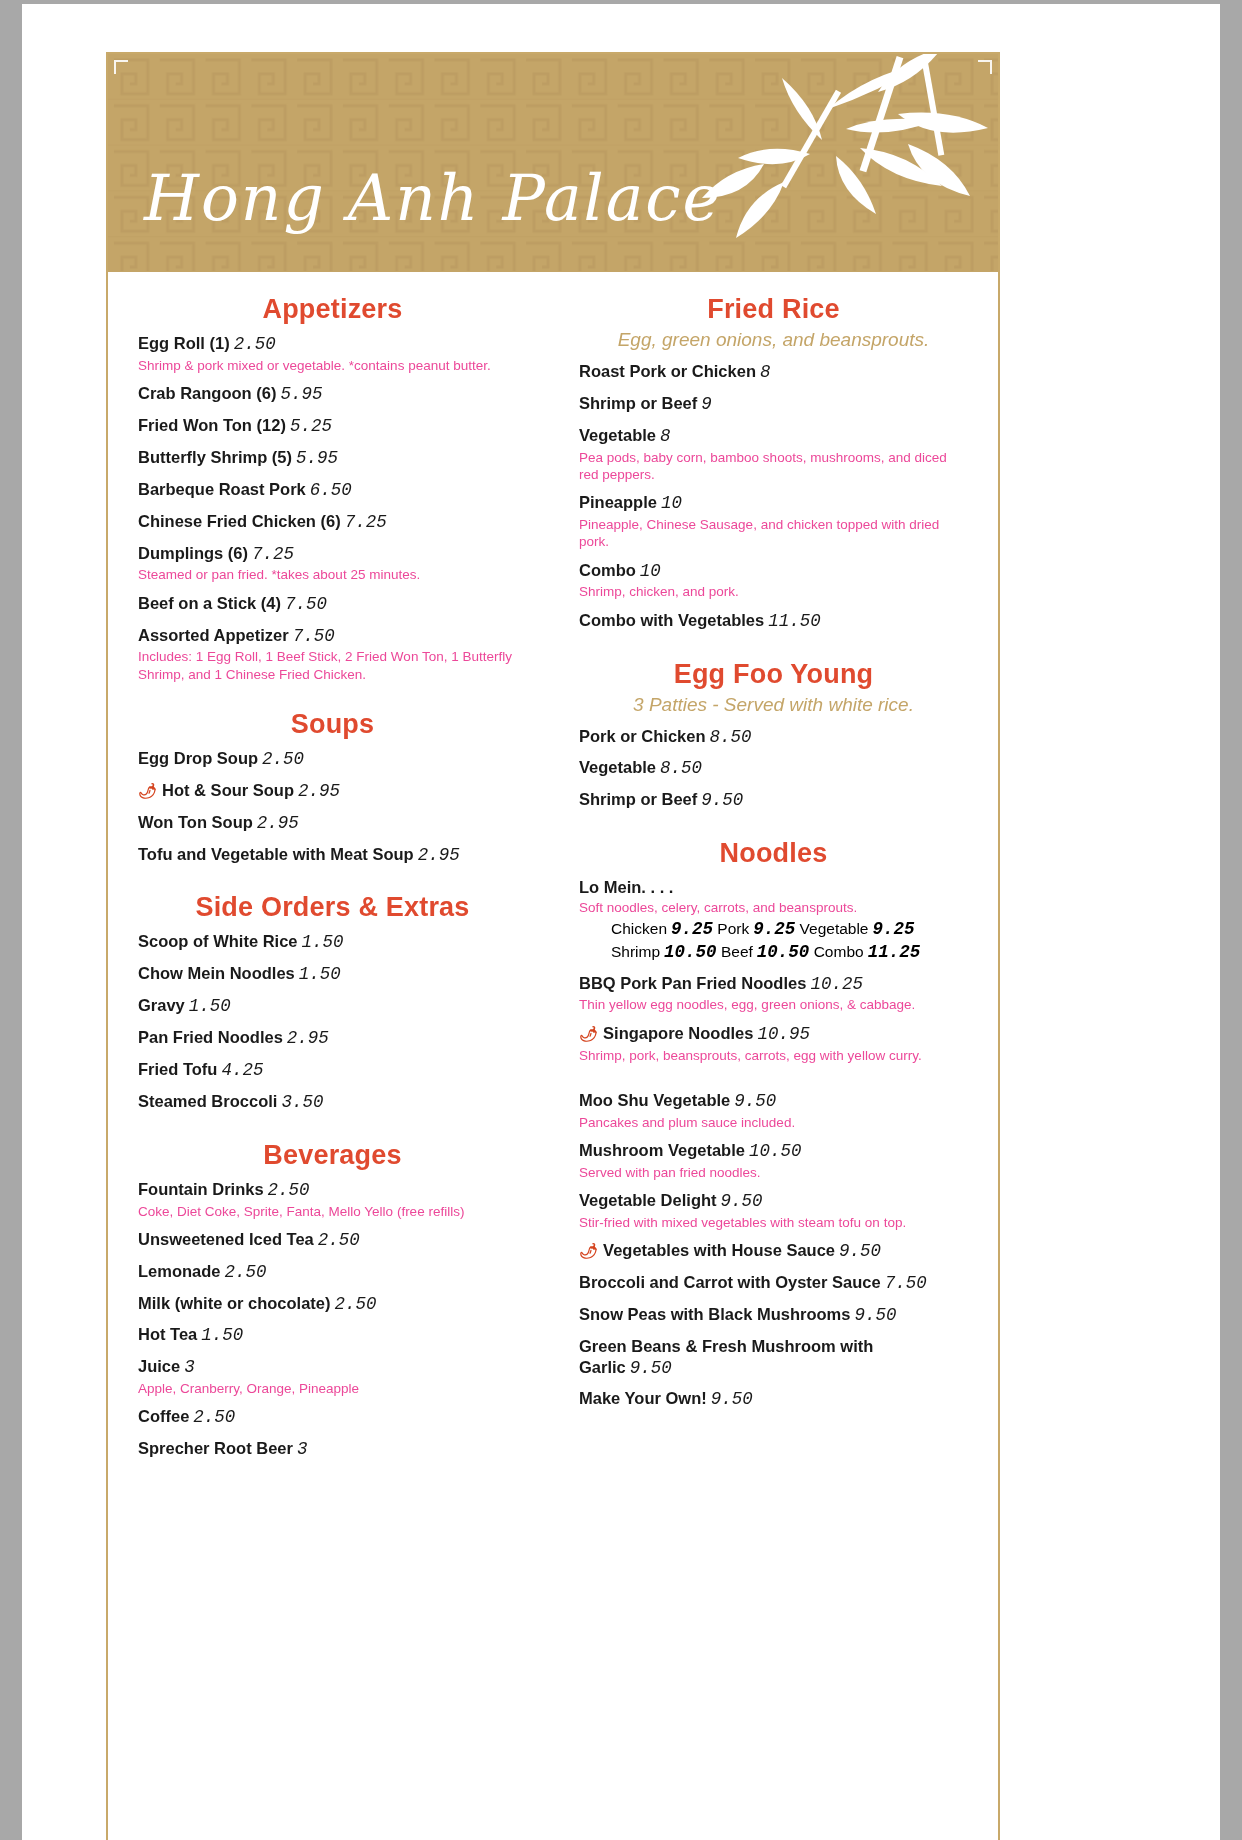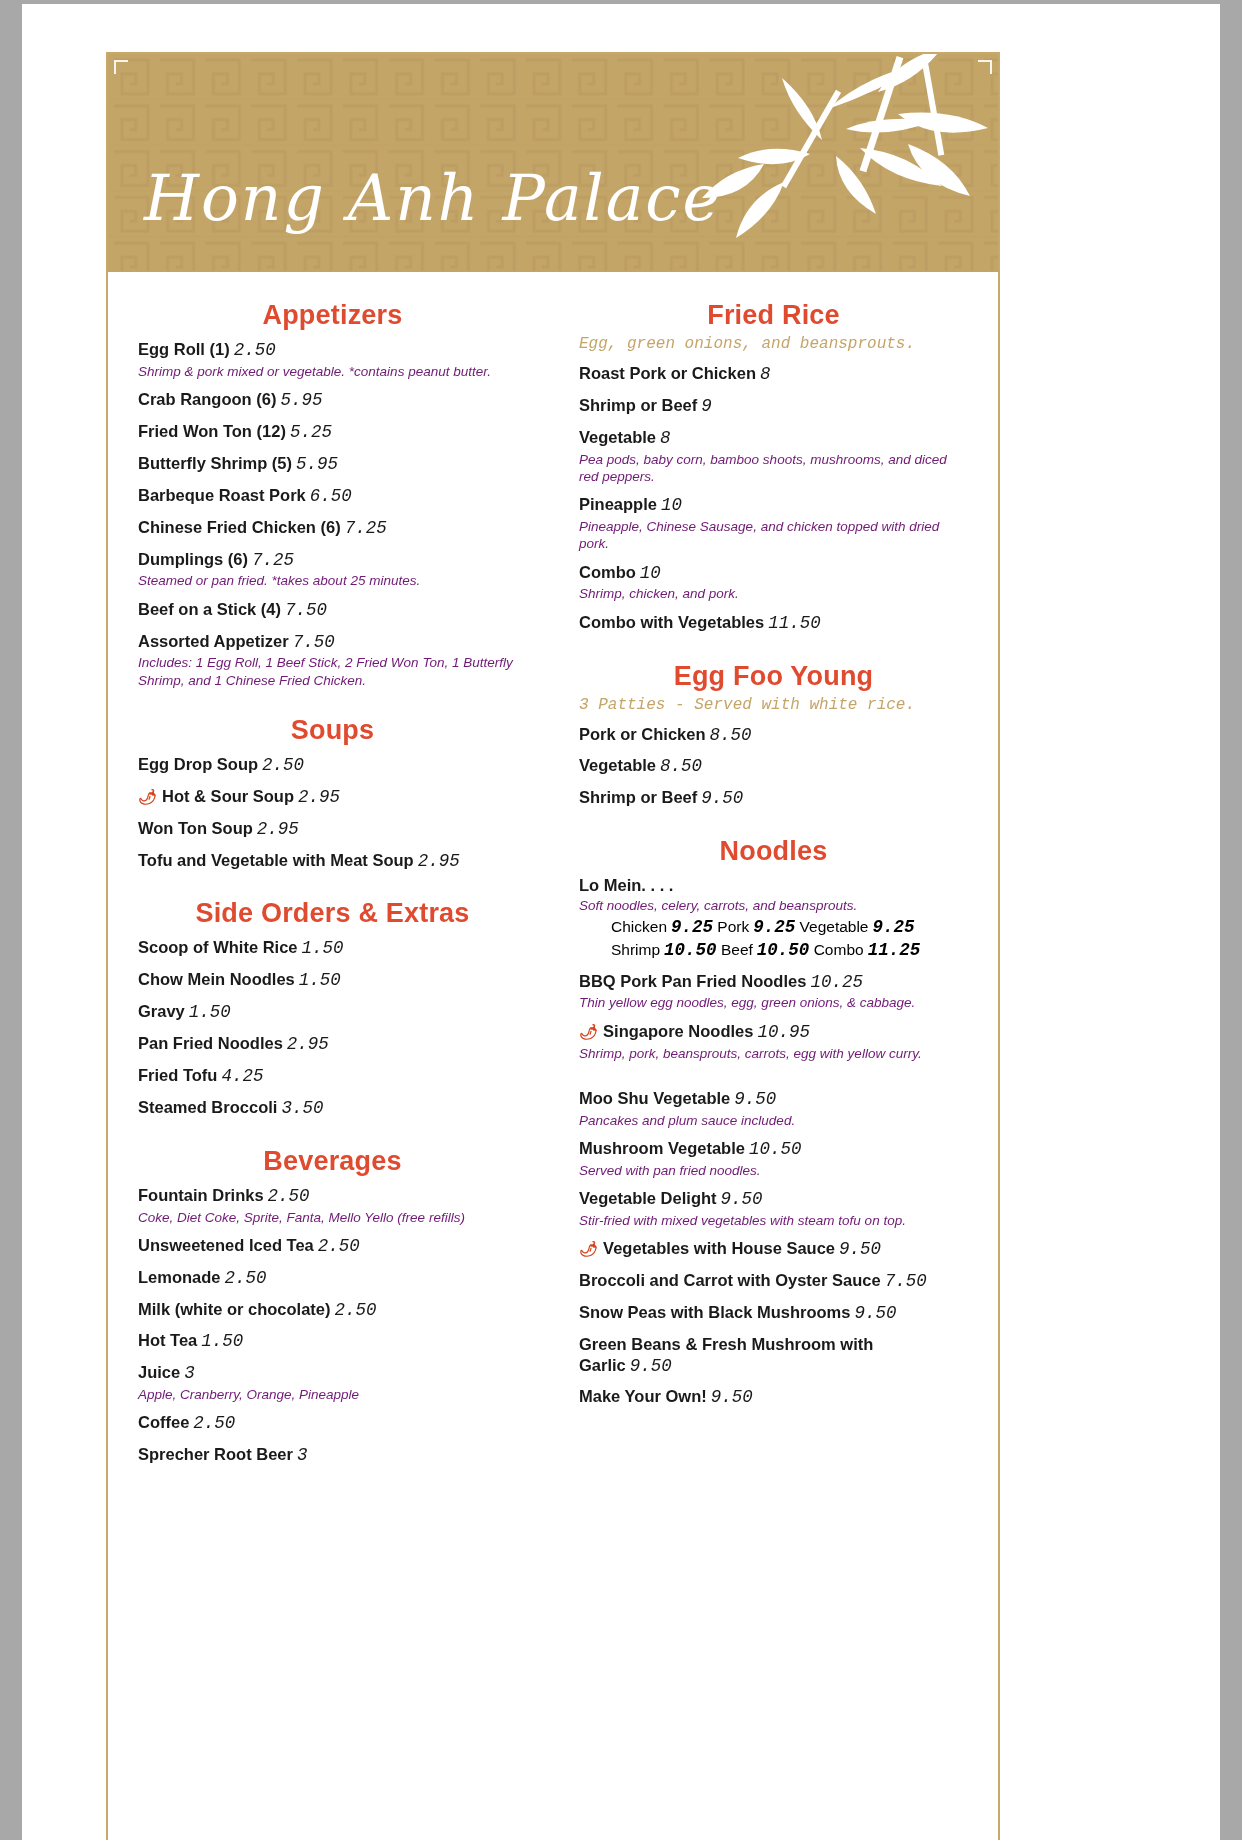--- a/index.html
+++ b/index.html
@@ -77,21 +77,21 @@
   .foliage {
     position: absolute;
     right: 0px;
     top: -10px;
     width: 420px;
     height: 210px;
   }
   
   .columns {
     display: flex;
-    padding: 28px 30px 0 30px;
+    padding: 22px 30px 0 30px;
     box-sizing: border-box;
   }
   .col {
     width: 50%;
     box-sizing: border-box;
   }
   .col-left { padding-right: 26px; }
   .col-right { padding-left: 26px; }
 
   .section { margin-bottom: 26px; }
@@ -99,43 +99,41 @@
     color: #e04a2f;
     font-size: 27px;
     font-weight: bold;
     text-align: center;
     margin: 0 0 8px 0;
     letter-spacing: 0.2px;
   }
   .section-sub {
     color: #c4a568;
     font-style: italic;
-    font-size: 16px;
-    text-align: left;
+    font-size: 19px;
+    text-align: center;
     margin: -4px 0 10px 0;
-    font-family: Liberation Mono, monospace;
   }
   .item { margin-bottom: 9px; }
   .item-line {
     font-size: 16.5px;
     font-weight: bold;
     color: #1a1a1a;
     line-height: 1.25;
   }
   .price {
     font-family: Liberation Mono, monospace;
     font-style: italic;
     font-weight: normal;
     font-size: 17.5px;
     margin-left: 4px;
   }
   .item-desc {
     font-size: 13.5px;
-    font-style: italic;
-    color: #701a75;
+    color: #ec4899;
     line-height: 1.28;
     margin-top: 1px;
   }
   .spicy {
     color: #d4441f;
     font-size: 15px;
     margin-right: 5px;
   }
   .price-grid {
     font-size: 15.5px;

